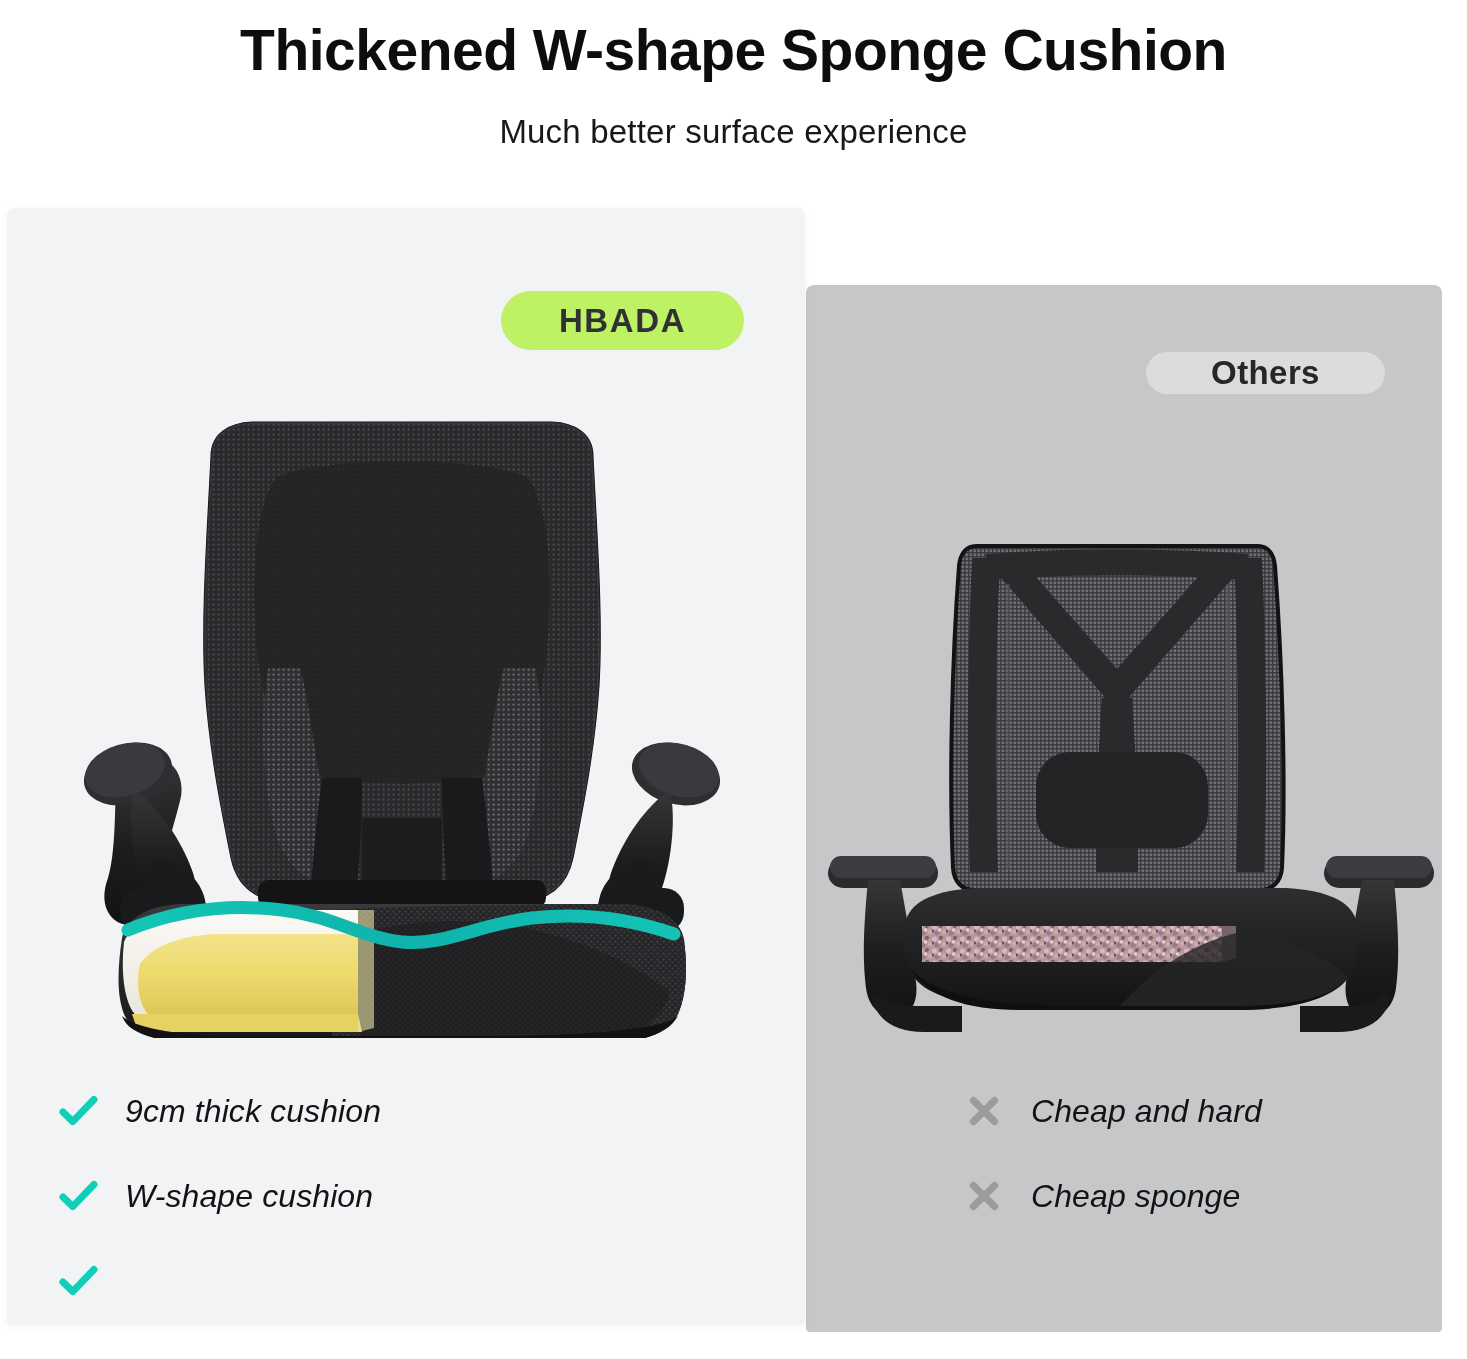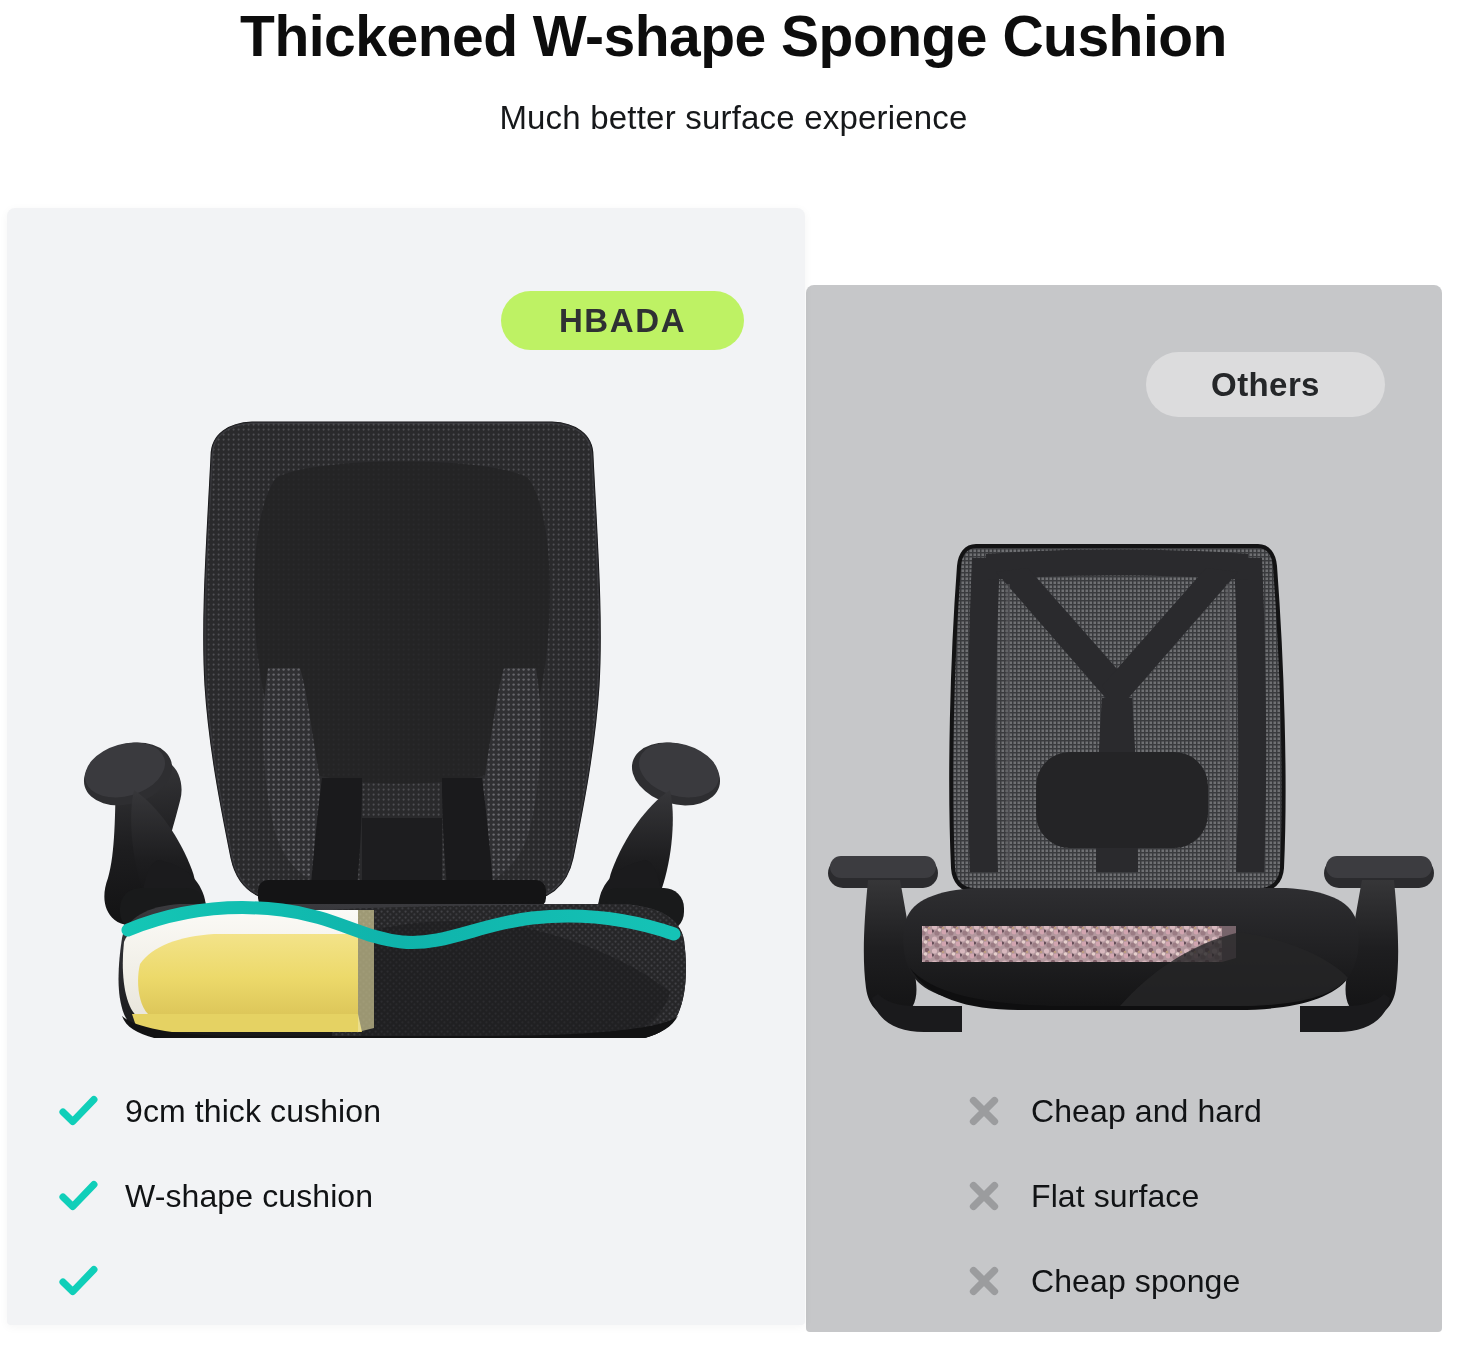--- a/index.html
+++ b/index.html
@@ -18,21 +18,21 @@
 
   
   .header {
     position: absolute;
     top: 0; left: 0;
     width: 1467px;
     text-align: center;
   }
   .page-title {
     margin: 0;
-    padding-top: 2px;
+    padding-top: 16px;
     font-size: 57px;
     line-height: 68px;
     font-weight: 700;
     letter-spacing: -0.5px;
     color: #0d0d0d;
     font-family: "Liberation Sans", sans-serif;
   }
   .page-subtitle {
     margin: 0;
     padding-top: 28px;
@@ -86,21 +86,21 @@
     background: #bef264;
     color: #2f3133;
     font-size: 33px;
     letter-spacing: 1.6px;
     z-index: 6;
   }
   .badge-others {
     left: 1146px;
     top: 352px;
     width: 239px;
-    height: 65px;
+    height: 42px;
     background: #dcdcdd;
     color: #252729;
     font-size: 33px;
     letter-spacing: 0.4px;
     z-index: 6;
   }
 
   
   .feature-list { position: absolute; z-index: 5; }
   .list-left  { left: 52px; top: 1068px; width: 640px; }
@@ -118,20 +118,21 @@
     display: flex;
     align-items: center;
     justify-content: center;
   }
   .feature-text {
     font-size: 32px;
     line-height: 38px;
     color: #111315;
     font-weight: 400;
     letter-spacing: 0.1px;
+    font-style: italic;
   }
   .list-left .feature-text  { padding-left: 21px; }
   .list-right .feature-text { padding-left: 21px; }
 
   
   .chair { position: absolute; }
 
   
   .hbada-chair {
     left: 62px;
@@ -442,28 +443,20 @@
 
   <div class="feature-row">
     <span class="feature-icon">
       <svg viewBox="0 0 52 52" width="42" height="42" xmlns="http://www.w3.org/2000/svg">
         <path d="M13 13 L39 39 M39 13 L13 39" fill="none" stroke="#9b9c9e" stroke-width="9" stroke-linecap="round"></path>
       </svg>
     </span>
     <span class="feature-text">Cheap and hard</span>
   </div>
 
-  <div class="feature-row">
-    <span class="feature-icon">
-      <svg viewBox="0 0 52 52" width="42" height="42" xmlns="http://www.w3.org/2000/svg">
-        <path d="M13 13 L39 39 M39 13 L13 39" fill="none" stroke="#9b9c9e" stroke-width="9" stroke-linecap="round"></path>
-      </svg>
-    </span>
-    <span class="feature-text">Flat surface</span>
-  </div>
 
   <div class="feature-row">
     <span class="feature-icon">
       <svg viewBox="0 0 52 52" width="42" height="42" xmlns="http://www.w3.org/2000/svg">
         <path d="M13 13 L39 39 M39 13 L13 39" fill="none" stroke="#9b9c9e" stroke-width="9" stroke-linecap="round"></path>
       </svg>
     </span>
     <span class="feature-text">Cheap sponge</span>
   </div>
 

